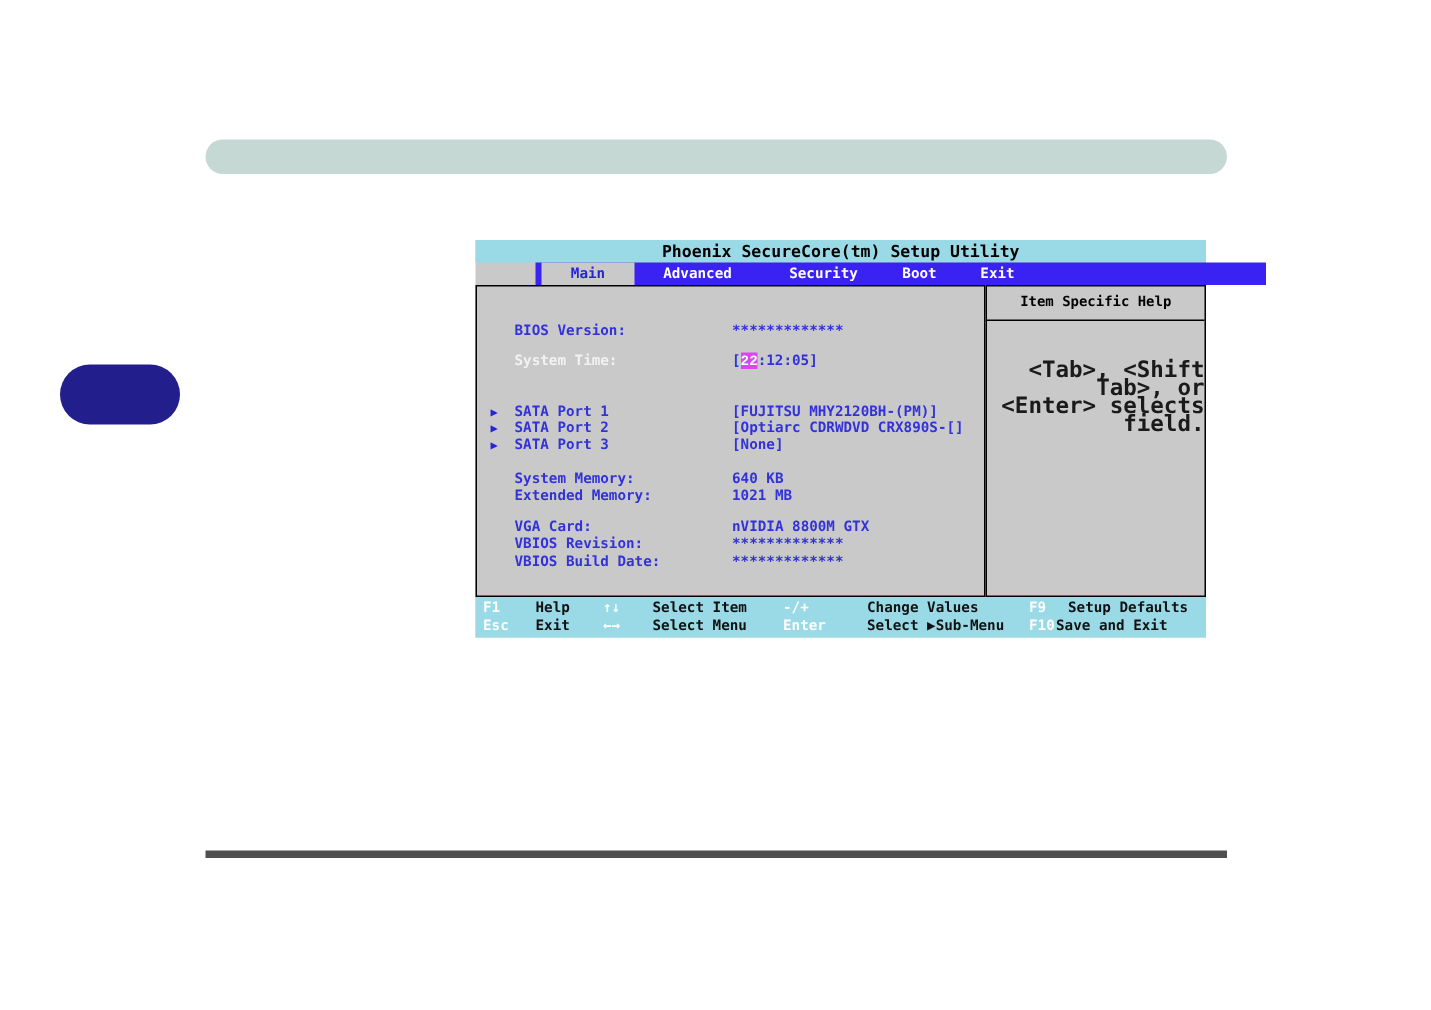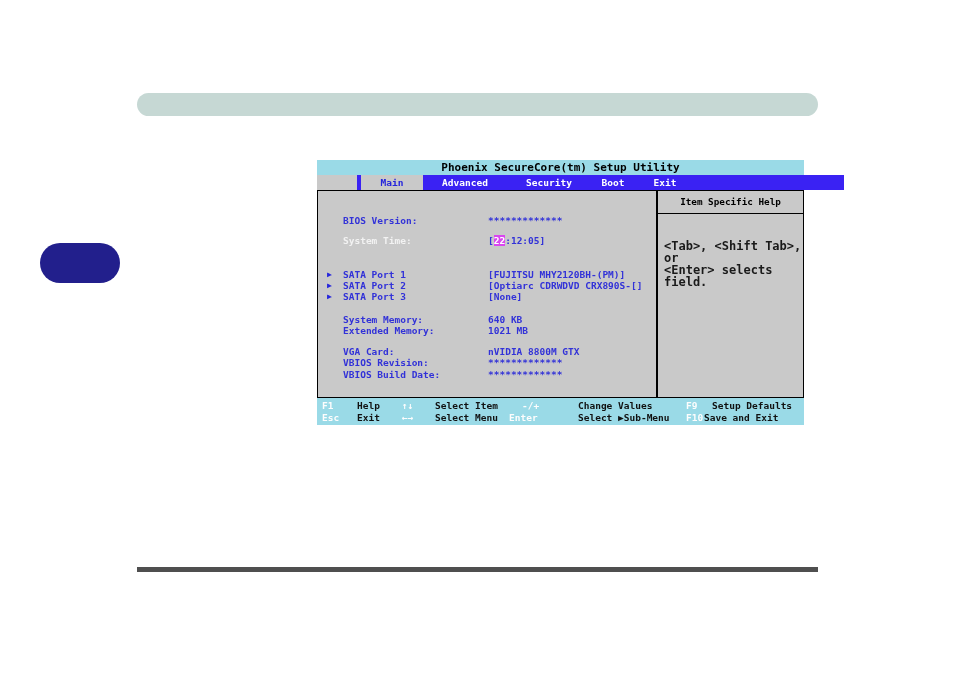--- a/index.html
+++ b/index.html
@@ -24,28 +24,28 @@
   .tab{position:absolute;top:0;height:15px;line-height:15px;color:#fff;transform:translateX(-50%);}
   .tab-main{position:absolute;left:4px;top:0;width:62px;height:15px;line-height:15px;
     background:#c9c9c9;color:#2525dc;text-align:center;transform:none;}
 
   .content-left{position:absolute;left:0;top:30px;width:340px;height:208px;
     background:#c9c9c9;border:1px solid #000;box-sizing:border-box;}
   .content-help{position:absolute;left:340px;top:30px;width:147px;height:208px;
     background:#c9c9c9;border:1px solid #000;box-sizing:border-box;}
   .help-header{height:22px;line-height:22px;border-bottom:1px solid #000;
     text-align:center;color:#000;font-size:9.3px;}
-  .help-text{margin-top:26px;padding-left:6px;color:#1a1a1a;font-size:12px;line-height:12px;}
+  .help-text{margin-top:26px;padding-left:6px;color:#1a1a1a;font-size:15px;line-height:12px;text-align:right;}
 
   .row{position:absolute;left:0;width:100%;height:11px;line-height:11px;color:#3232d8;}
   .row .lbl{position:absolute;left:25px;white-space:pre;}
   .row .val{position:absolute;left:170px;white-space:pre;}
   .row .arrow{position:absolute;left:9px;font-size:8px;color:#2525dc;}
   .lbl-selected{color:#f2f2f2;}
-  .hl{background:#d946ef;color:#fff;}
+  .hl{background:#d946ef;color:#fff;font-family:Liberation Mono, monospace;}
 
   .legend{position:absolute;left:0;top:238px;width:100%;height:27px;background:#9adae7;}
   .lg{position:absolute;height:12px;line-height:12px;white-space:pre;}
   .lg-key{color:#fdfdfd;}
   .lg-lbl{color:#111;}
 </style>
 </head>
 <body>
 
 <div class="top-pill"></div>
@@ -137,19 +137,19 @@
     <span class="lg lg-lbl" style="left:118px;top:2px">Select Item</span>
     <span class="lg lg-key" style="left:205px;top:2px">-/+</span>
     <span class="lg lg-lbl" style="left:261px;top:2px">Change Values</span>
     <span class="lg lg-key" style="left:369px;top:2px">F9</span>
     <span class="lg lg-lbl" style="left:395px;top:2px">Setup Defaults</span>
 
     <span class="lg lg-key" style="left:5px;top:14px">Esc</span>
     <span class="lg lg-lbl" style="left:40px;top:14px">Exit</span>
     <span class="lg lg-key" style="left:85px;top:14px">←→</span>
     <span class="lg lg-lbl" style="left:118px;top:14px">Select Menu</span>
-    <span class="lg lg-key" style="left:192px;top:14px">Enter</span>
+    <span class="lg lg-key" style="left:205px;top:14px">Enter</span>
     <span class="lg lg-lbl" style="left:261px;top:14px">Select ▶Sub-Menu</span>
     <span class="lg lg-key" style="left:369px;top:14px">F10</span>
     <span class="lg lg-lbl" style="left:387px;top:14px">Save and Exit</span>
   </div>
 
 </div>
 
 </body></html>

